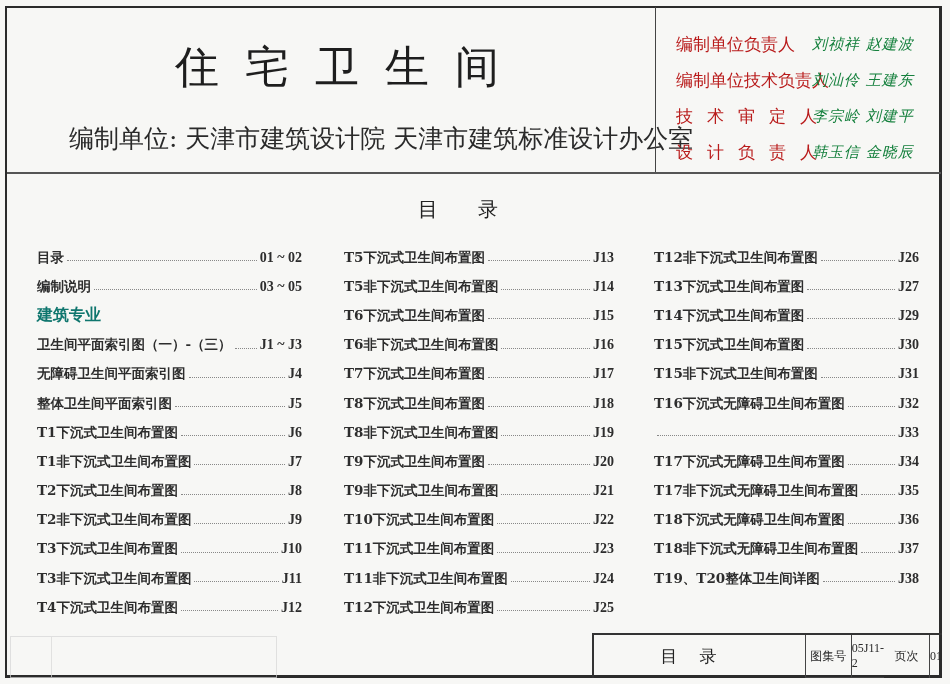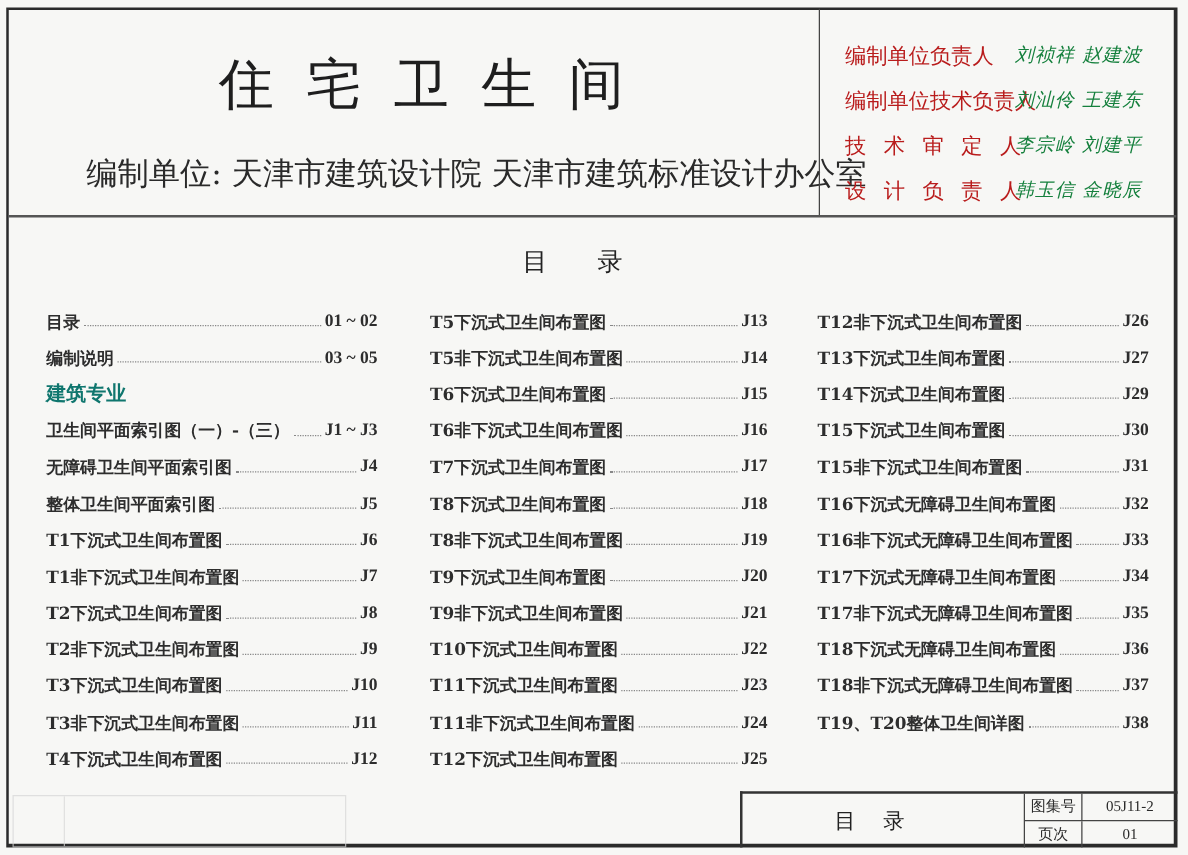--- a/index.html
+++ b/index.html
@@ -68,21 +68,21 @@
     }
     .title-block {
       position: absolute; left: 592px; top: 633px; width: 350px; height: 45px;
       border-top: 2px solid #333; border-left: 2px solid #333; box-sizing: border-box;
       display: flex;
     }
     .tb-name {
       width: 225px; display: flex; align-items: center; justify-content: center;
       font-size: 17px; letter-spacing: 22px; color: #222; border-right: 1px solid #444;
     }
-    .tb-meta { flex: 1; display: flex; flex-direction: column; }
+    .tb-meta { flex: 1; display: flex; flex-direction: row; }
     .tb-row { flex: 1; display: flex; border-bottom: 1px solid #444; }
     .tb-row:last-child { border-bottom: none; }
     .tb-key {
       width: 45px; border-right: 1px solid #444; font-size: 12px; display: flex; align-items: center; justify-content: center;
     }
     .tb-val {
       flex: 1; font-size: 12px; display: flex; align-items: center; justify-content: center;
       font-family: "Liberation Serif", serif;
     }
     .ghost-box {
@@ -280,21 +280,20 @@
       <span class="label">T15非下沉式卫生间布置图</span>
       <span class="dots"></span>
       <span class="page">J31</span>
     </div>
     <div class="toc-item">
       <span class="label">T16下沉式无障碍卫生间布置图</span>
       <span class="dots"></span>
       <span class="page">J32</span>
     </div>
     <div class="toc-item">
-      <span class="label">T16非下沉式无障碍卫生间布置图</span>
       <span class="dots"></span>
       <span class="page">J33</span>
     </div>
     <div class="toc-item">
       <span class="label">T17下沉式无障碍卫生间布置图</span>
       <span class="dots"></span>
       <span class="page">J34</span>
     </div>
     <div class="toc-item">
       <span class="label">T17非下沉式无障碍卫生间布置图</span>

